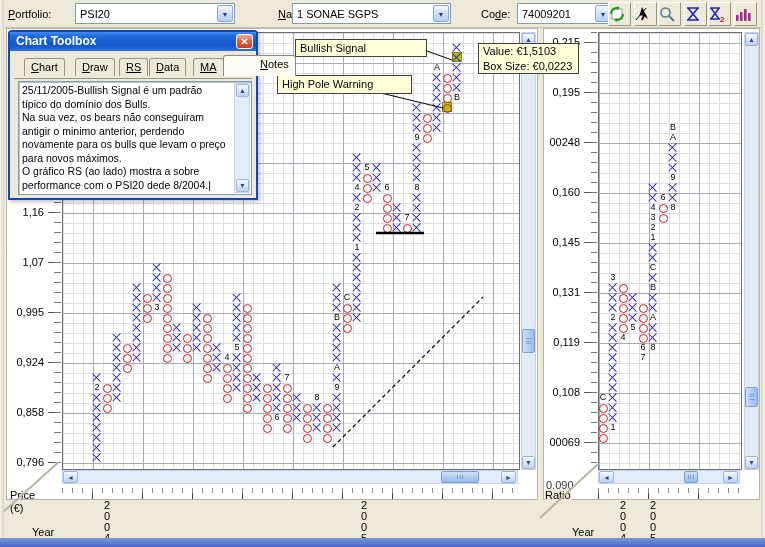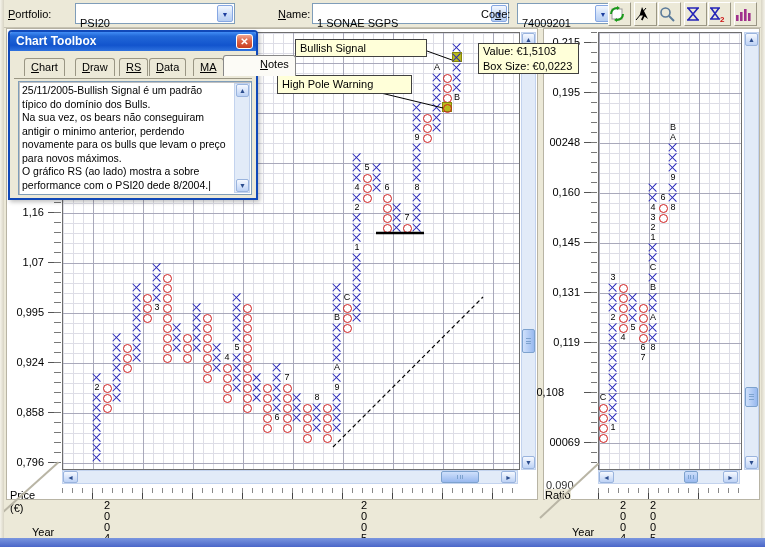--- a/index.html
+++ b/index.html
@@ -6,21 +6,21 @@
   *{box-sizing:border-box;}
   #app{position:relative;width:765px;height:547px;background:#ece9d8;
        font-family:"Liberation Sans",sans-serif;overflow:hidden;}
   .abs{position:absolute;}
   .ni{user-select:none;}
 
   
   #toolbar{left:0;top:0;width:765px;height:28px;background:#ece9d8;border-bottom:1px solid #c8c4b4;}
   .tb-label{font-size:11px;color:#000;top:8px;}
   .combo{height:21px;top:3px;background:#fff;border:1px solid #7f9db9;font-size:11px;}
-  .combo .val{position:absolute;left:4px;top:4px;white-space:nowrap;margin-top:9px;}
+  .combo .val{position:absolute;left:4px;top:4px;white-space:nowrap;}
   .combo .btn{position:absolute;right:1px;top:1px;bottom:1px;width:16px;
      background:linear-gradient(180deg,#f4f8fe,#cadcf8 60%,#b7cef2);border:1px solid #86a7e3;border-radius:2px;
      color:#1c3e9e;font-size:7px;text-align:center;line-height:17px;}
   .tbtn{top:2px;width:23px;height:24px;background:#ece9d8;border:1px solid #fff;
         border-right-color:#9a9684;border-bottom-color:#9a9684;text-align:center;}
   .tbtn svg{margin-top:3px;}
 
   
   .pane{background:#fff;border:1px solid #b8b4a4;}
   .plot{background:#fff;border:1px solid #6e6e6e;
@@ -93,21 +93,21 @@
 
 <div id="app">
 
   <div id="toolbar" class="abs">
     <span class="abs tb-label ni" style="left:8px;" id="lbl-portfolio"><span class="u">P</span>ortfolio:</span>
     <div class="abs combo" style="left:75px;width:160px;">
       <span class="val">PSI20</span>
       <span class="btn">▼</span>
     </div>
     <span class="abs tb-label ni" style="left:278px;" id="lbl-name"><span class="u">N</span>ame:</span>
-    <div class="abs combo" style="left:312px;width:197px;">
+    <div class="abs combo" style="left:292px;width:159px;">
       <span class="val">1 SONAE SGPS</span>
       <span class="btn">▼</span>
     </div>
     <span class="abs tb-label ni" style="left:481px;" id="lbl-code">Co<span class="u">d</span>e:</span>
     <div class="abs combo" style="left:517px;width:96px;">
       <span class="val">74009201</span>
       <span class="btn">▼</span>
     </div>
 
     <div class="abs tbtn" style="left:608px;">
@@ -482,21 +482,21 @@
       <div class="abs axlab ni" style="left: 536px; width: 44px; top: 136px;">00248</div>
       <div class="abs" style="left: 584px; top: 142px; width: 10px; height: 1px; background: rgb(85, 85, 85);"></div>
       <div class="abs axlab ni" style="left: 536px; width: 44px; top: 186px;">0,160</div>
       <div class="abs" style="left: 584px; top: 192px; width: 10px; height: 1px; background: rgb(85, 85, 85);"></div>
       <div class="abs axlab ni" style="left: 536px; width: 44px; top: 236px;">0,145</div>
       <div class="abs" style="left: 584px; top: 242px; width: 10px; height: 1px; background: rgb(85, 85, 85);"></div>
       <div class="abs axlab ni" style="left: 536px; width: 44px; top: 286px;">0,131</div>
       <div class="abs" style="left: 584px; top: 292px; width: 10px; height: 1px; background: rgb(85, 85, 85);"></div>
       <div class="abs axlab ni" style="left: 536px; width: 44px; top: 336px;">0,119</div>
       <div class="abs" style="left: 584px; top: 342px; width: 10px; height: 1px; background: rgb(85, 85, 85);"></div>
-      <div class="abs axlab ni" style="left: 536px; width: 28px; top: 386px;">0,108</div>
+      <div class="abs axlab ni" style="left: 536px; width: 44px; top: 386px;">0,108</div>
       <div class="abs" style="left: 584px; top: 392px; width: 10px; height: 1px; background: rgb(85, 85, 85);"></div>
       <div class="abs axlab ni" style="left: 536px; width: 44px; top: 436px;">00069</div>
       <div class="abs" style="left: 584px; top: 442px; width: 10px; height: 1px; background: rgb(85, 85, 85);"></div>
     </div>
   <div class="abs tickv" style="left:591px;top:32px;width:6px;height:431px;"></div>
   <div class="abs axlab ni" style="left:546px;top:479px;font-size:11px;color:#333;">0,090</div>
 
   <div class="abs sb-track" style="left:744px;top:32px;width:15px;height:438px;">
     <div class="sb-btn" style="left:0;top:0;width:13px;height:13px;">▲</div>
     <div class="sb-thumb" style="left:0;top:354px;width:13px;height:20px;">

